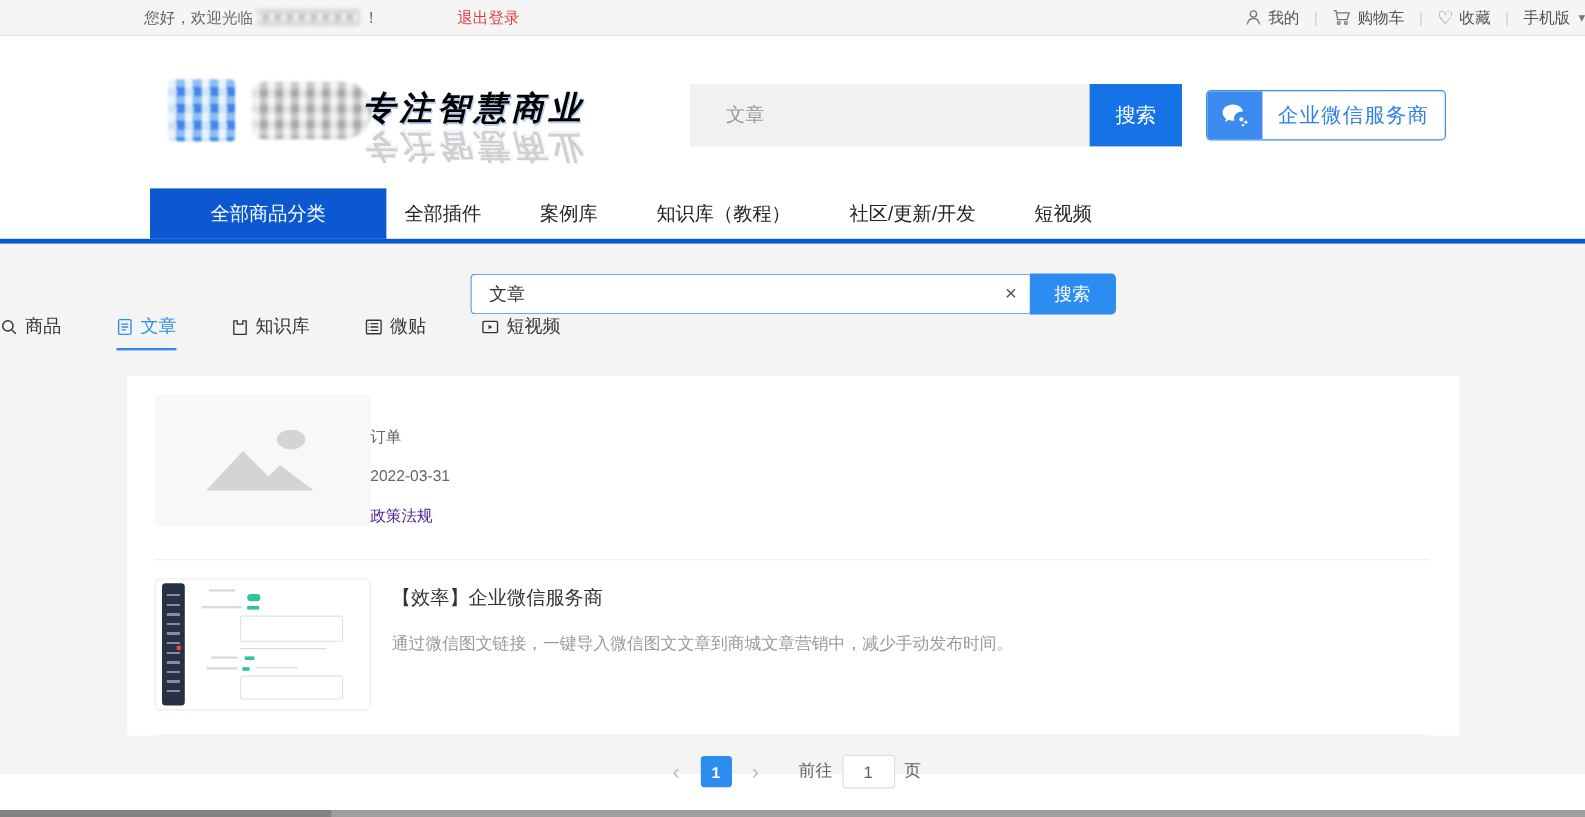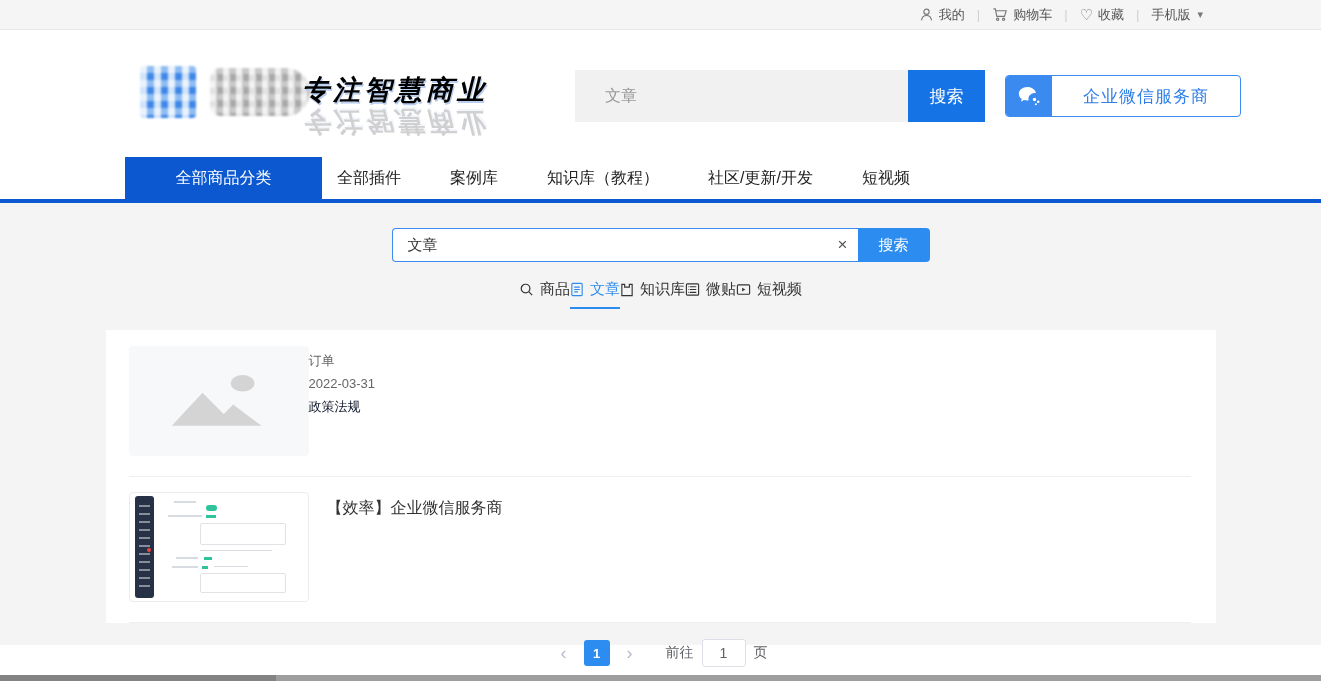--- a/index.html
+++ b/index.html
@@ -8,21 +8,21 @@
   .page { position:relative; width:1321px; height:681px; background:#fff; }
 
   
   .topbar { height:30px; background:#f5f5f5; border-bottom:1px solid #e6e6e6;
             display:flex; align-items:center; font-size:13px; color:#666; }
   .topbar-left { display:flex; align-items:center; margin-left:120px; gap:3px; }
   .blur-name { display:inline-block; width:86px; height:15px; border-radius:2px;
                background:conic-gradient(#d9d9d9 25%, #c3c3c3 0 50%, #ececec 0 75%, #dcdcdc 0);
                background-size:10px 10px; filter:blur(1.2px); }
   .logout { color:#e4393c; margin-left:62px; cursor:pointer; }
-  .topbar-right { margin-left:auto; margin-right:118px; display:flex; align-items:center; gap:12px; color:#555; }
+  .topbar-right { margin-left:auto; display:flex; align-items:center; gap:12px; color:#555; }
   .tb-item { display:flex; align-items:center; gap:5px; cursor:pointer; }
   .tb-sep { color:#d0d0d0; }
   .tb-ico svg { display:block; }
   .heart-glyph { font-size:15px; color:#777; }
   .caret { font-size:11px; color:#777; margin-left:2px; }
 
   
   .header { position:relative; height:127px; background:#fff; }
   .logo-wrap { position:absolute; left:140px; top:36px; display:flex; align-items:center; }
   .logo-mark { width:56px; height:52px;
@@ -36,21 +36,21 @@
             color:#000000; text-shadow:1px 2px 0 #b9cdef; white-space:nowrap; }
   .slogan-reflect { transform:scaleY(-1); opacity:.18; margin-top:-4px; }
 
   .hsearch { position:absolute; left:575px; top:40px; display:flex; }
   .hsearch-input { width:333px; height:52px; background:#f1f1f2; border:none; outline:none;
                    padding-left:30px; font-size:16px; color:#999;
                    font-family:"Liberation Sans", sans-serif; }
   .hsearch-btn { width:77px; height:52px; background:#1673e6; color:#fff; border:none;
                  font-size:17px; cursor:pointer; font-family:"Liberation Sans", sans-serif; }
 
-  .wecom { position:absolute; left:1005px; top:45px; width:236px; height:42px;
+  .wecom { position:absolute; left:1005px; top:45px; width:200px; height:42px;
            border:1px solid #3a8af0; border-radius:4px; display:flex; align-items:stretch;
            overflow:hidden; cursor:pointer; background:#fff; }
   .wecom-ico { width:46px; background:#3a8af0; display:flex; align-items:center; justify-content:center; }
   .wecom-label { flex:1; display:flex; align-items:center; justify-content:center;
                  color:#2f7fe8; font-size:17px; letter-spacing:1px; }
 
   
   .nav { position:relative; height:42px; background:#fff; }
   .nav-rule { position:absolute; left:0; right:0; top:42px; height:4px; background:#0b58d0; }
   .nav-active { position:absolute; left:125px; top:0; width:197px; height:42px; background:#0b58d0;
@@ -68,37 +68,37 @@
                    border:1px solid #3a8af0; border-right:none; border-radius:4px 0 0 4px; }
   .csearch-input { width:100%; height:100%; border:none; outline:none; background:transparent;
                    padding:0 34px 0 15px; font-size:15px; color:#333;
                    font-family:"Liberation Sans", sans-serif; }
   .csearch-clear { position:absolute; right:10px; top:0; height:100%; display:flex; align-items:center;
                    color:#555; font-size:17px; cursor:pointer; }
   .csearch-btn { width:72px; height:34px; background:#2d8cf0; color:#fff; border:none;
                  border-radius:0 4px 4px 0; font-size:15px; cursor:pointer;
                  font-family:"Liberation Sans", sans-serif; }
 
-  .tabs { display:flex; justify-content:center; margin-top:17px; height:30px; }
+  .tabs { display:flex; gap:46px; height:30px; }
   .tab { display:flex; align-items:center; gap:6px; font-size:15px; color:#333; cursor:pointer;
          padding-bottom:8px; border-bottom:2px solid transparent; }
   .tab.active { color:#2d8cf0; border-bottom-color:#2d8cf0; }
   .tab svg { display:block; }
 
   .card { width:1110px; margin:21px auto 0; background:#fff; padding:16px 25px 0 23px; }
   .item { display:flex; padding-bottom:20px; border-bottom:1px solid #efefef; }
   .item + .item { padding-top:15px; }
   .thumb { width:180px; height:110px; border-radius:4px; flex:none; }
   .thumb-ph { background:#f7f8f9; display:flex; align-items:center; justify-content:center; }
   .item-body { flex:1; padding:6px 20px 0 18px; }
   .item-title { font-size:16px; color:#333; cursor:pointer; }
   .item-desc { font-size:14px; color:#9a9a9a; margin-top:17px; line-height:1.5; }
   .item-meta { width:128px; flex:none; padding-top:8px; font-size:13px; color:#666; line-height:1; }
-  .item-meta > div { margin-bottom:10px; }
-  .meta-cat { color:#0f172a; cursor:pointer; }
+  .item-meta > div { margin-bottom:10px;margin-top:20px; }
+  .meta-cat { color:#4c1d95; cursor:pointer; }
   .blur-meta { display:inline-block; width:72px; height:14px; border-radius:2px;
                background:conic-gradient(#dedede 25%, #c9c9c9 0 50%, #efefef 0 75%, #e3e3e3 0);
                background-size:9px 9px; filter:blur(1.1px); }
 
   
   .thumb-admin { position:relative; background:#fff; border:1px solid #ececec; overflow:hidden; }
   .ta-side { position:absolute; left:5px; top:3px; bottom:3px; width:19px; background:#273146; border-radius:3px; }
   .ta-side::before { content:""; position:absolute; left:4px; right:4px; top:9px; bottom:10px;
       background:repeating-linear-gradient(to bottom, rgba(255,255,255,.45) 0 2px, transparent 2px 8px); }
   .ta-side::after { content:""; position:absolute; right:3px; top:52px; width:4px; height:4px;
@@ -122,20 +122,26 @@
   
   .hscrollbar { position:absolute; left:0; right:0; bottom:0; height:6px; background:#9e9e9e; }
   .hscrollbar-thumb { position:absolute; left:0; top:0; bottom:0; width:276px; background:#838383; }
 </style>
 </head>
 <body>
 
 <div class="page">
 
   <div class="topbar">
+    <div class="topbar-left">
+      <span>您好，欢迎光临</span>
+      <span class="blur-name"></span>
+      <span>！</span>
+      <span class="logout">退出登录</span>
+    </div>
     <div class="topbar-right">
       <span class="tb-item">
         <span class="tb-ico">
           <svg width="15" height="15" viewBox="0 0 16 16" fill="none" stroke="#777" stroke-width="1.2">
             <circle cx="8" cy="5" r="2.8"></circle>
               <path d="M2.6 14.2c.6-3.6 3-5.2 5.4-5.2s4.8 1.6 5.4 5.2"></path>
           </svg>
         </span>
         <span>我的</span>
       </span>
@@ -289,20 +295,21 @@
             <div class="ta-line" style="left:12px; top:58px; width:22px;"></div>
             <div class="ta-green" style="left:40px; top:58px; width:8px;"></div>
             <div class="ta-line" style="left:8px; top:67px; width:26px;"></div>
             <div class="ta-green" style="left:38px; top:67px; width:6px;"></div>
             <div class="ta-line" style="left:50px; top:67px; width:34px; height:1px;"></div>
             <div class="ta-box" style="left:36px; top:74px; width:86px; height:20px;"></div>
           </div>
         </div>
         <div class="item-body">
           <div class="item-title">【效率】企业微信服务商</div>
+          <div class="item-desc">通过微信图文链接，一键导入微信图文文章到商城文章营销中，减少手动发布时间。</div>
         </div>
       </div>
 
     </div>
 
     <div class="pagination">
       <span class="pg-arrow">‹</span>
       <span class="pg-page">1</span>
       <span class="pg-arrow">›</span>
       <span class="pg-goto">

